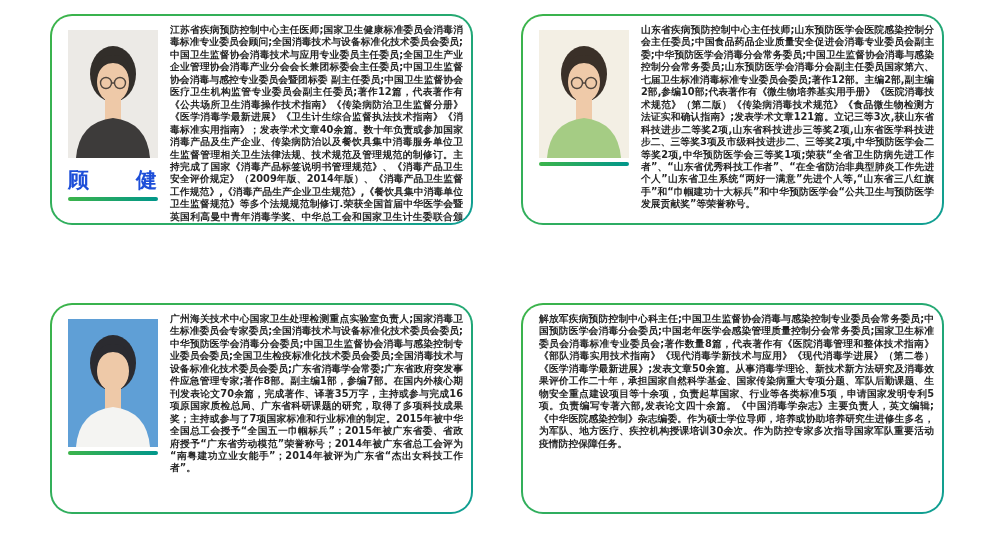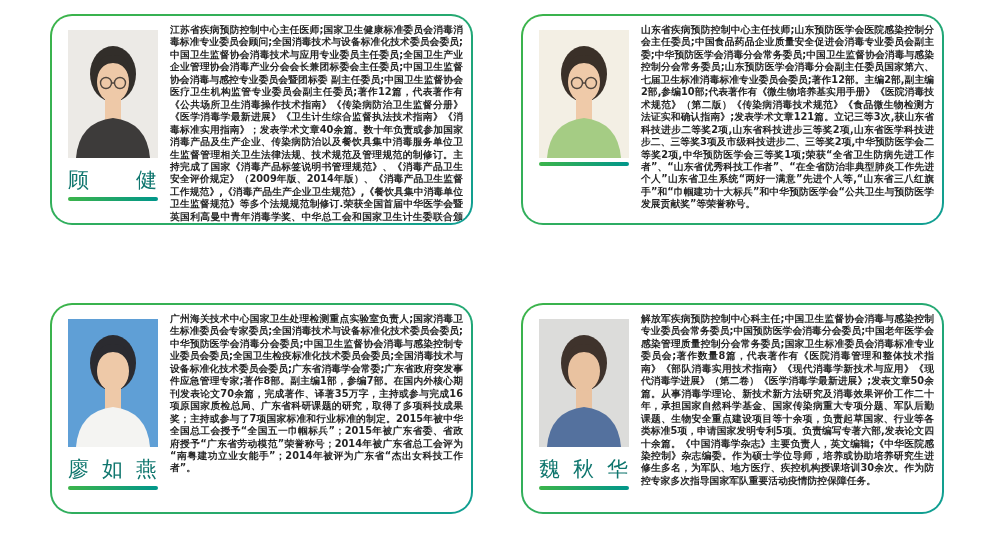--- a/index.html
+++ b/index.html
@@ -41,22 +41,22 @@
     align-items:stretch;
     padding-top:6px;
   }
   .portrait{
     width:90px;height:128px;
     display:block;
   }
   .person-name{
     margin-top:9px;
     font-size:21px;
-    font-weight:normal;
-    color:#0f766e;
+    font-weight:bold;
+    color:#1d4ed8;
     line-height:26px;
     text-align:justify;
     text-align-last:justify;
     white-space:nowrap;
     letter-spacing:1px;
   }
   .name-underline{
     margin-top:4px;
     height:4px;
     border-radius:2px;
@@ -131,43 +131,25 @@
           <rect x="37" y="66" width="16" height="26" fill="#eec9a8"></rect>
           <ellipse cx="45" cy="52" rx="16" ry="20" fill="#eec9a8"></ellipse>
           <path d="M28,46 Q28,25 45,25 Q62,25 62,46 Q56,33 45,33 Q34,33 28,46 Z" fill="#2b2b30"></path>
           <g fill="none" stroke="#50463e" stroke-width="1.4" opacity="0">
             <circle cx="38" cy="53" r="5.5"></circle>
               <circle cx="52" cy="53" r="5.5"></circle>
               <line x1="43.5" y1="53" x2="46.5" y2="53"></line>
           </g>
           <path d="M8,128 Q11,92 45,88 Q79,92 82,128 Z" fill="#f4f4f2"></path>
         </svg>
-        <div class="person-name">廖 如 燕</div>
         <div class="name-underline"></div>
       </div>
       <p class="bio">广州海关技术中心国家卫生处理检测重点实验室负责人;国家消毒卫生标准委员会专家委员;全国消毒技术与设备标准化技术委员会委员;中华预防医学会消毒分会委员;中国卫生监督协会消毒与感染控制专业委员会委员;全国卫生检疫标准化技术委员会委员;全国消毒技术与设备标准化技术委员会委员;广东省消毒学会常委;广东省政府突发事件应急管理专家;著作8部。副主编1部，参编7部。在国内外核心期刊发表论文70余篇，完成著作、译著35万字，主持或参与完成16项原国家质检总局、广东省科研课题的研究，取得了多项科技成果奖；主持或参与了7项国家标准和行业标准的制定。2015年被中华全国总工会授予“全国五一巾帼标兵”；2015年被广东省委、省政府授予“广东省劳动模范”荣誉称号；2014年被广东省总工会评为“南粤建功立业女能手”；2014年被评为广东省“杰出女科技工作者”。</p>
     </div>
   </div>
 
   <div class="card card-pos-4">
     <div class="card-inner">
-      <div class="left-col">
-        <svg class="portrait" viewBox="0 0 90 128" aria-hidden="true">
-          <rect x="0" y="0" width="90" height="128" fill="#dcdcda"></rect>
-          <ellipse cx="45" cy="44" rx="23" ry="28" fill="#3f332c"></ellipse>
-          <rect x="37" y="66" width="16" height="26" fill="#e9c2a0"></rect>
-          <ellipse cx="45" cy="52" rx="16" ry="20" fill="#e9c2a0"></ellipse>
-          <path d="M28,46 Q28,25 45,25 Q62,25 62,46 Q56,33 45,33 Q34,33 28,46 Z" fill="#3f332c"></path>
-          <g fill="none" stroke="#50463e" stroke-width="1.4" opacity="0">
-            <circle cx="38" cy="53" r="5.5"></circle>
-              <circle cx="52" cy="53" r="5.5"></circle>
-              <line x1="43.5" y1="53" x2="46.5" y2="53"></line>
-          </g>
-          <path d="M8,128 Q11,92 45,88 Q79,92 82,128 Z" fill="#54719e"></path>
-        </svg>
-        <div class="person-name">魏 秋 华</div>
-        <div class="name-underline"></div>
-      </div>
       <p class="bio">解放军疾病预防控制中心科主任;中国卫生监督协会消毒与感染控制专业委员会常务委员;中国预防医学会消毒分会委员;中国老年医学会感染管理质量控制分会常务委员;国家卫生标准委员会消毒标准专业委员会;著作数量8篇，代表著作有《医院消毒管理和整体技术指南》《部队消毒实用技术指南》《现代消毒学新技术与应用》《现代消毒学进展》（第二卷）《医学消毒学最新进展》;发表文章50余篇。从事消毒学理论、新技术新方法研究及消毒效果评价工作二十年，承担国家自然科学基金、国家传染病重大专项分题、军队后勤课题、生物安全重点建设项目等十余项，负责起草国家、行业等各类标准5项，申请国家发明专利5项。负责编写专著六部,发表论文四十余篇。《中国消毒学杂志》主要负责人，英文编辑;《中华医院感染控制》杂志编委。作为硕士学位导师，培养或协助培养研究生进修生多名，为军队、地方医疗、疾控机构授课培训30余次。作为防控专家多次指导国家军队重要活动疫情防控保障任务。</p>
     </div>
   </div>
 
 </div>
 
 </body></html>

